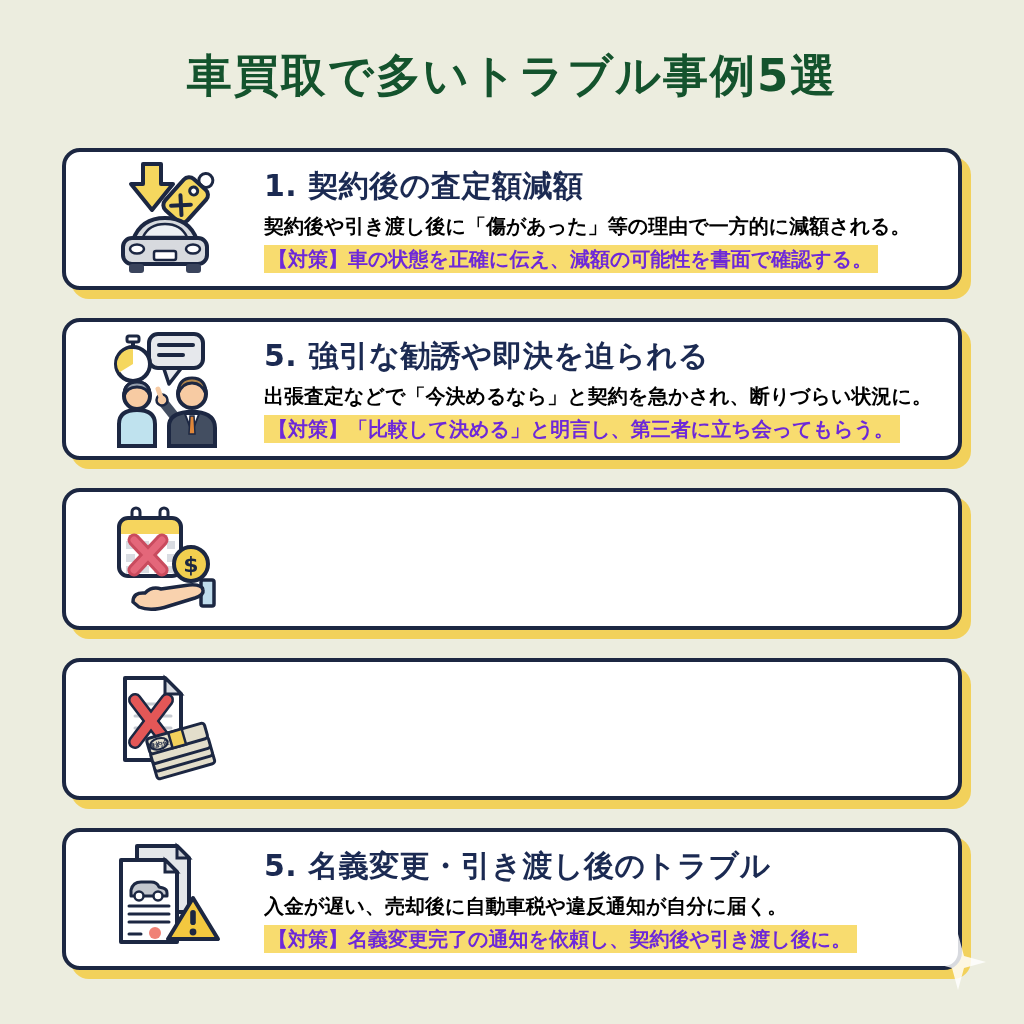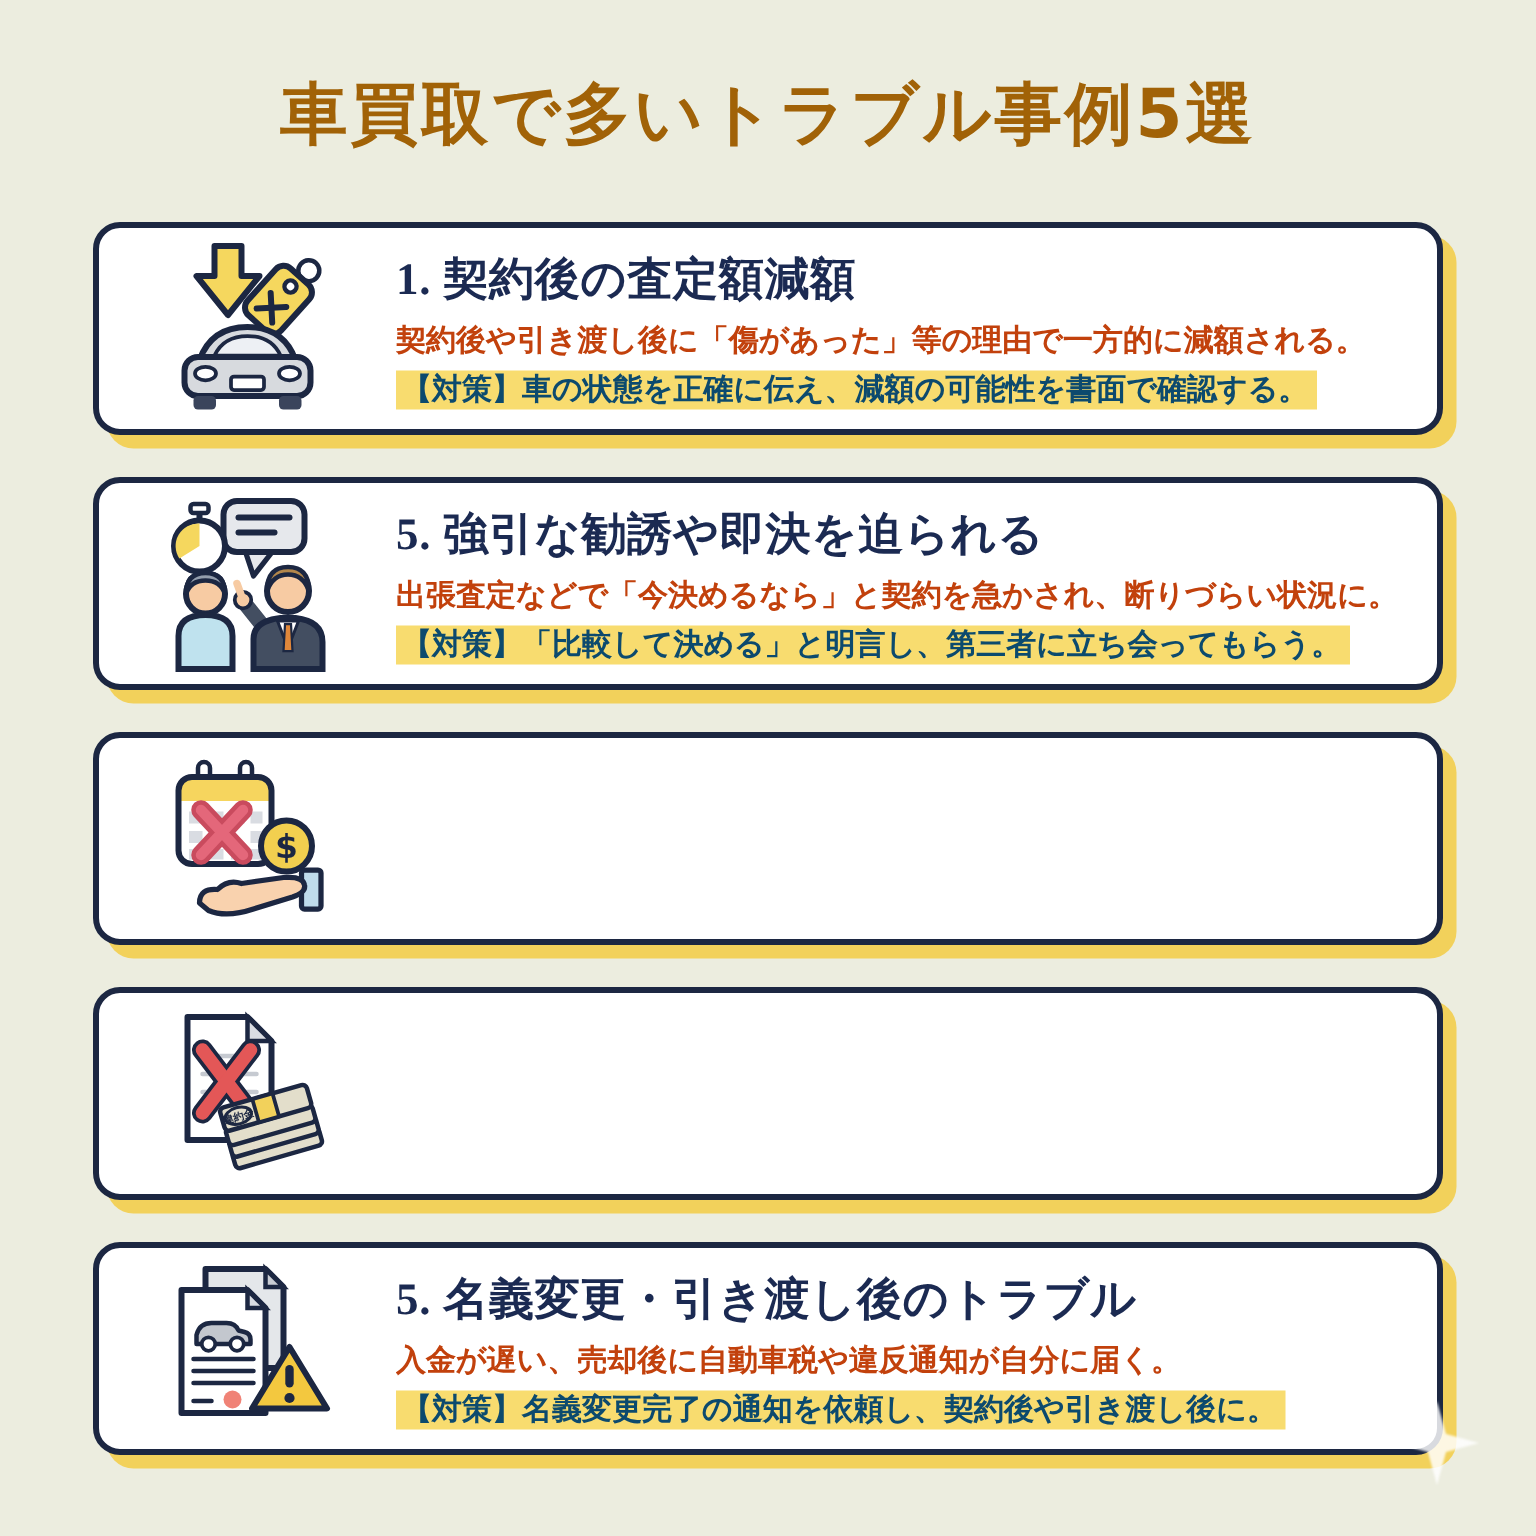--- a/index.html
+++ b/index.html
@@ -11,21 +11,21 @@
     position: relative;
     font-family: "DejaVu Sans", "Liberation Sans", sans-serif;
   }
   .page-title {
     margin: 0;
     padding-top: 46px;
     text-align: center;
     font-size: 45px;
     font-weight: 800;
     letter-spacing: 2px;
-    color: #a16207;
+    color: #14532d;
   }
   .cards {
     display: flex;
     flex-direction: column;
     gap: 28px;
     margin: 42px 62px 0 62px;
   }
   .card {
     position: relative;
     display: flex;
@@ -42,42 +42,41 @@
     justify-content: center;
     align-items: center;
   }
   .card-content {
     flex: 1;
     padding-right: 18px;
     display: flex;
     flex-direction: column;
     gap: 6px;
     overflow: hidden;
-    font-family: Liberation Serif, serif;
   }
   .card-heading {
     margin: 0;
     font-size: 30px;
     font-weight: 800;
     letter-spacing: .5px;
     color: #1B2A52;
     white-space: nowrap;
   }
   .card-desc {
     margin: 0;
     font-size: 20px;
     font-weight: 700;
-    color: #c2410c;
+    color: #000000;
     white-space: nowrap;
   }
   .card-measure {
     margin: 0;
     font-size: 20px;
     font-weight: 700;
-    color: #0c4a6e;
+    color: #6d28d9;
     white-space: nowrap;
   }
   .hl {
     background: #F8DC6F;
     padding: 2px 6px 3px 4px;
   }
   .sparkle {
     position: absolute;
     left: 930px; top: 934px;
     width: 56px; height: 56px;

